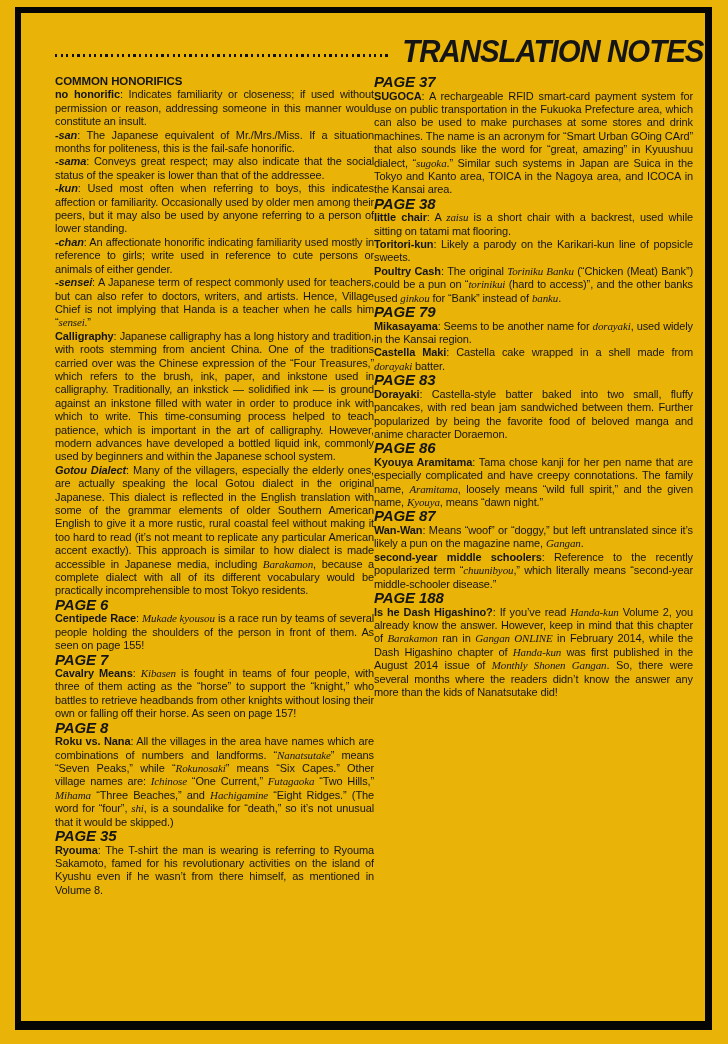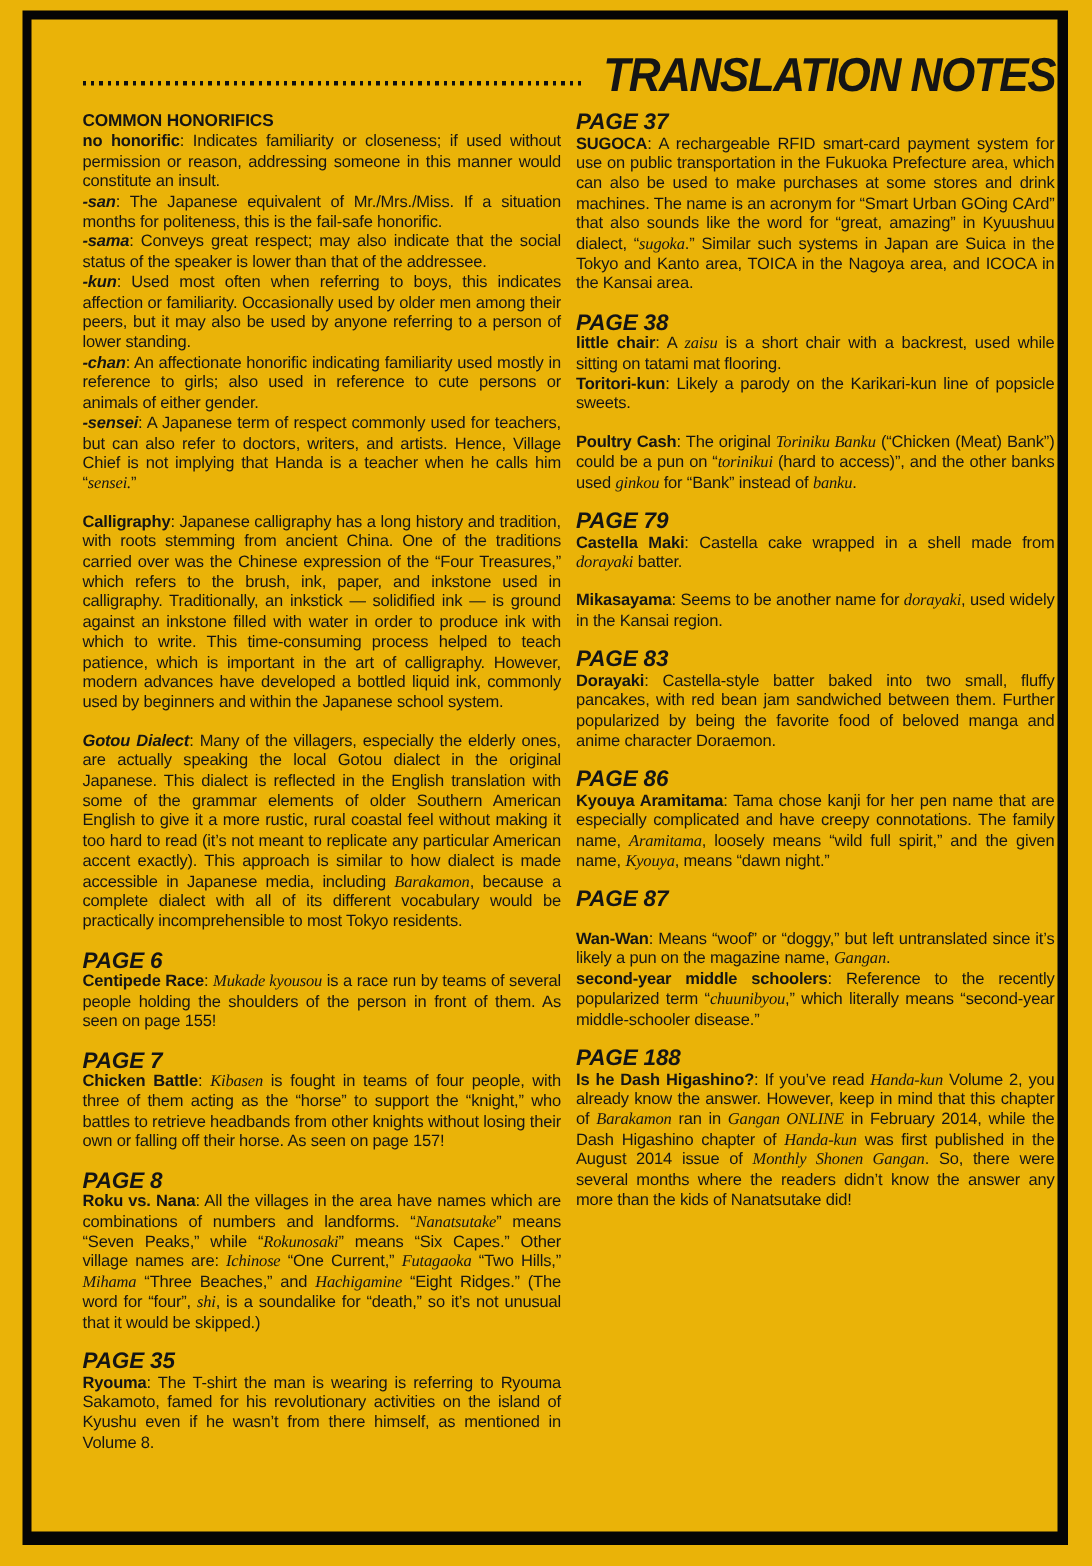--- a/index.html
+++ b/index.html
@@ -3,26 +3,26 @@
 <meta charset="utf-8">
 <style>
   html,body{margin:0;padding:0;background:#ffffff;}
   body{width:728px;height:1044px;font-family:"Liberation Sans",sans-serif;color:#151515;}
   .page{position:relative;width:728px;height:1044px;background:#eab308;overflow:hidden;}
   .frame{position:absolute;left:15px;top:7px;right:16px;bottom:14px;border-style:solid;border-color:#050505;border-width:6px 7px 9px 6px;pointer-events:none;}
   .content{position:absolute;left:55px;top:36px;width:648px;}
   .header{display:flex;align-items:center;gap:7px;margin:0 0 9px 0;}
   .dots{flex:1;height:3px;margin-top:8px;background:repeating-linear-gradient(90deg,#101010 0 2.2px,transparent 2.2px 5.6px);}
   .title{margin:0;font-size:30px;line-height:30px;font-weight:900;font-style:italic;letter-spacing:-1px;white-space:nowrap;transform:scale(0.98,1.06);transform-origin:right center;}
-  .cols{display:flex;gap:10px;align-items:flex-start;}
+  .cols{display:flex;align-items:flex-start;}
   .col{width:319px;}
   .heading{font-weight:bold;font-size:11.5px;line-height:13.4px;letter-spacing:-0.1px;}
   .page-label{font-weight:bold;font-style:italic;font-size:15px;line-height:14.5px;letter-spacing:-0.1px;}
   .para{margin:0;text-align:justify;font-size:11px;line-height:13.4px;letter-spacing:-0.12px;}
-  .gap{margin-top:12px;}
+  .gap{}
   .seg-b{font-weight:bold;}
   .seg-bi{font-weight:bold;font-style:italic;}
   .seg-i{font-style:italic;font-family:Liberation Serif, serif;}
 </style>
 </head>
 <body>
 
 <div class="page">
   <div class="frame"></div>
   <div class="content">
@@ -30,43 +30,43 @@
       <div class="dots"></div>
       <h1 class="title">TRANSLATION NOTES</h1>
     </div>
     <div class="cols">
       <div class="col">
           <div class="heading">COMMON HONORIFICS</div>
           <p class="para"><span class="seg-b">no honorific</span><span class="seg-n">: Indicates familiarity or closeness; if used without permission or reason, addressing someone in this manner would constitute an insult.</span></p>
           <p class="para"><span class="seg-bi">-san</span><span class="seg-n">: The Japanese equivalent of Mr./Mrs./Miss. If a situation months for politeness, this is the fail-safe honorific.</span></p>
           <p class="para"><span class="seg-bi">-sama</span><span class="seg-n">: Conveys great respect; may also indicate that the social status of the speaker is lower than that of the addressee.</span></p>
           <p class="para"><span class="seg-bi">-kun</span><span class="seg-n">: Used most often when referring to boys, this indicates affection or familiarity. Occasionally used by older men among their peers, but it may also be used by anyone referring to a person of lower standing.</span></p>
-          <p class="para"><span class="seg-bi">-chan</span><span class="seg-n">: An affectionate honorific indicating familiarity used mostly in reference to girls; also used in reference to cute persons or animals of either gender.</span></p>
+          <p class="para"><span class="seg-bi">-chan</span><span class="seg-n">: An affectionate honorific indicating familiarity used mostly in reference to girls; write used in reference to cute persons or animals of either gender.</span></p>
           <p class="para"><span class="seg-bi">-sensei</span><span class="seg-n">: A Japanese term of respect commonly used for teachers, but can also refer to doctors, writers, and artists. Hence, Village Chief is not implying that Handa is a teacher when he calls him “</span><span class="seg-i">sensei.</span><span class="seg-n">”</span></p>
           <p class="para gap"><span class="seg-b">Calligraphy</span><span class="seg-n">: Japanese calligraphy has a long history and tradition, with roots stemming from ancient China. One of the traditions carried over was the Chinese expression of the “Four Treasures,” which refers to the brush, ink, paper, and inkstone used in calligraphy. Traditionally, an inkstick — solidified ink — is ground against an inkstone filled with water in order to produce ink with which to write. This time-consuming process helped to teach patience, which is important in the art of calligraphy. However, modern advances have developed a bottled liquid ink, commonly used by beginners and within the Japanese school system.</span></p>
           <p class="para gap"><span class="seg-bi">Gotou Dialect</span><span class="seg-n">: Many of the villagers, especially the elderly ones, are actually speaking the local Gotou dialect in the original Japanese. This dialect is reflected in the English translation with some of the grammar elements of older Southern American English to give it a more rustic, rural coastal feel without making it too hard to read (it’s not meant to replicate any particular American accent exactly). This approach is similar to how dialect is made accessible in Japanese media, including </span><span class="seg-i">Barakamon</span><span class="seg-n">, because a complete dialect with all of its different vocabulary would be practically incomprehensible to most Tokyo residents.</span></p>
           <div class="page-label gap">PAGE 6</div>
           <p class="para"><span class="seg-b">Centipede Race</span><span class="seg-n">: </span><span class="seg-i">Mukade kyousou</span><span class="seg-n"> is a race run by teams of several people holding the shoulders of the person in front of them. As seen on page 155!</span></p>
           <div class="page-label gap">PAGE 7</div>
-          <p class="para"><span class="seg-b">Chicken Battle</span><span class="seg-n">: </span><span class="seg-i">Kibasen</span><span class="seg-n"> is fought in teams of four people, with three of them acting as the “horse” to support the “knight,” who battles to retrieve headbands from other knights without losing their own or falling off their horse. As seen on page 157!</span></p>
+          <p class="para"><span class="seg-b">Cavalry Means</span><span class="seg-n">: </span><span class="seg-i">Kibasen</span><span class="seg-n"> is fought in teams of four people, with three of them acting as the “horse” to support the “knight,” who battles to retrieve headbands from other knights without losing their own or falling off their horse. As seen on page 157!</span></p>
           <div class="page-label gap">PAGE 8</div>
           <p class="para"><span class="seg-b">Roku vs. Nana</span><span class="seg-n">: All the villages in the area have names which are combinations of numbers and landforms. “</span><span class="seg-i">Nanatsutake</span><span class="seg-n">” means “Seven Peaks,” while “</span><span class="seg-i">Rokunosaki</span><span class="seg-n">” means “Six Capes.” Other village names are: </span><span class="seg-i">Ichinose</span><span class="seg-n"> “One Current,” </span><span class="seg-i">Futagaoka</span><span class="seg-n"> “Two Hills,” </span><span class="seg-i">Mihama</span><span class="seg-n"> “Three Beaches,” and </span><span class="seg-i">Hachigamine</span><span class="seg-n"> “Eight Ridges.” (The word for “four”, </span><span class="seg-i">shi</span><span class="seg-n">, is a soundalike for “death,” so it’s not unusual that it would be skipped.)</span></p>
           <div class="page-label gap">PAGE 35</div>
           <p class="para"><span class="seg-b">Ryouma</span><span class="seg-n">: The T-shirt the man is wearing is referring to Ryouma Sakamoto, famed for his revolutionary activities on the island of Kyushu even if he wasn’t from there himself, as mentioned in Volume 8.</span></p>
         </div>
       <div class="col">
           <div class="page-label">PAGE 37</div>
           <p class="para"><span class="seg-b">SUGOCA</span><span class="seg-n">: A rechargeable RFID smart-card payment system for use on public transportation in the Fukuoka Prefecture area, which can also be used to make purchases at some stores and drink machines. The name is an acronym for “Smart Urban GOing CArd” that also sounds like the word for “great, amazing” in Kyuushuu dialect, “</span><span class="seg-i">sugoka</span><span class="seg-n">.” Similar such systems in Japan are Suica in the Tokyo and Kanto area, TOICA in the Nagoya area, and ICOCA in the Kansai area.</span></p>
           <div class="page-label gap">PAGE 38</div>
           <p class="para"><span class="seg-b">little chair</span><span class="seg-n">: A </span><span class="seg-i">zaisu</span><span class="seg-n"> is a short chair with a backrest, used while sitting on tatami mat flooring.</span></p>
           <p class="para"><span class="seg-b">Toritori-kun</span><span class="seg-n">: Likely a parody on the Karikari-kun line of popsicle sweets.</span></p>
           <p class="para gap"><span class="seg-b">Poultry Cash</span><span class="seg-n">: The original </span><span class="seg-i">Toriniku Banku</span><span class="seg-n"> (“Chicken (Meat) Bank”) could be a pun on “</span><span class="seg-i">torinikui</span><span class="seg-n"> (hard to access)”, and the other banks used </span><span class="seg-i">ginkou</span><span class="seg-n"> for “Bank” instead of </span><span class="seg-i">banku</span><span class="seg-n">.</span></p>
           <div class="page-label gap">PAGE 79</div>
+          <p class="para gap"><span class="seg-b">Mikasayama</span><span class="seg-n">: Seems to be another name for </span><span class="seg-i">dorayaki</span><span class="seg-n">, used widely in the Kansai region.</span></p>
           <p class="para"><span class="seg-b">Castella Maki</span><span class="seg-n">: Castella cake wrapped in a shell made from </span><span class="seg-i">dorayaki</span><span class="seg-n"> batter.</span></p>
-          <p class="para gap"><span class="seg-b">Mikasayama</span><span class="seg-n">: Seems to be another name for </span><span class="seg-i">dorayaki</span><span class="seg-n">, used widely in the Kansai region.</span></p>
           <div class="page-label gap">PAGE 83</div>
           <p class="para"><span class="seg-b">Dorayaki</span><span class="seg-n">: Castella-style batter baked into two small, fluffy pancakes, with red bean jam sandwiched between them. Further popularized by being the favorite food of beloved manga and anime character Doraemon.</span></p>
           <div class="page-label gap">PAGE 86</div>
           <p class="para"><span class="seg-b">Kyouya Aramitama</span><span class="seg-n">: Tama chose kanji for her pen name that are especially complicated and have creepy connotations. The family name, </span><span class="seg-i">Aramitama</span><span class="seg-n">, loosely means “wild full spirit,” and the given name, </span><span class="seg-i">Kyouya</span><span class="seg-n">, means “dawn night.”</span></p>
           <div class="page-label gap">PAGE 87</div>
           <p class="para gap"><span class="seg-b">Wan-Wan</span><span class="seg-n">: Means “woof” or “doggy,” but left untranslated since it’s likely a pun on the magazine name, </span><span class="seg-i">Gangan</span><span class="seg-n">.</span></p>
           <p class="para"><span class="seg-b">second-year middle schoolers</span><span class="seg-n">: Reference to the recently popularized term “</span><span class="seg-i">chuunibyou</span><span class="seg-n">,” which literally means “second-year middle-schooler disease.”</span></p>
           <div class="page-label gap">PAGE 188</div>
           <p class="para"><span class="seg-b">Is he Dash Higashino?</span><span class="seg-n">: If you’ve read </span><span class="seg-i">Handa-kun</span><span class="seg-n"> Volume 2, you already know the answer. However, keep in mind that this chapter of </span><span class="seg-i">Barakamon</span><span class="seg-n"> ran in </span><span class="seg-i">Gangan ONLINE</span><span class="seg-n"> in February 2014, while the Dash Higashino chapter of </span><span class="seg-i">Handa-kun</span><span class="seg-n"> was first published in the August 2014 issue of </span><span class="seg-i">Monthly Shonen Gangan</span><span class="seg-n">. So, there were several months where the readers didn’t know the answer any more than the kids of Nanatsutake did!</span></p>
         </div>

